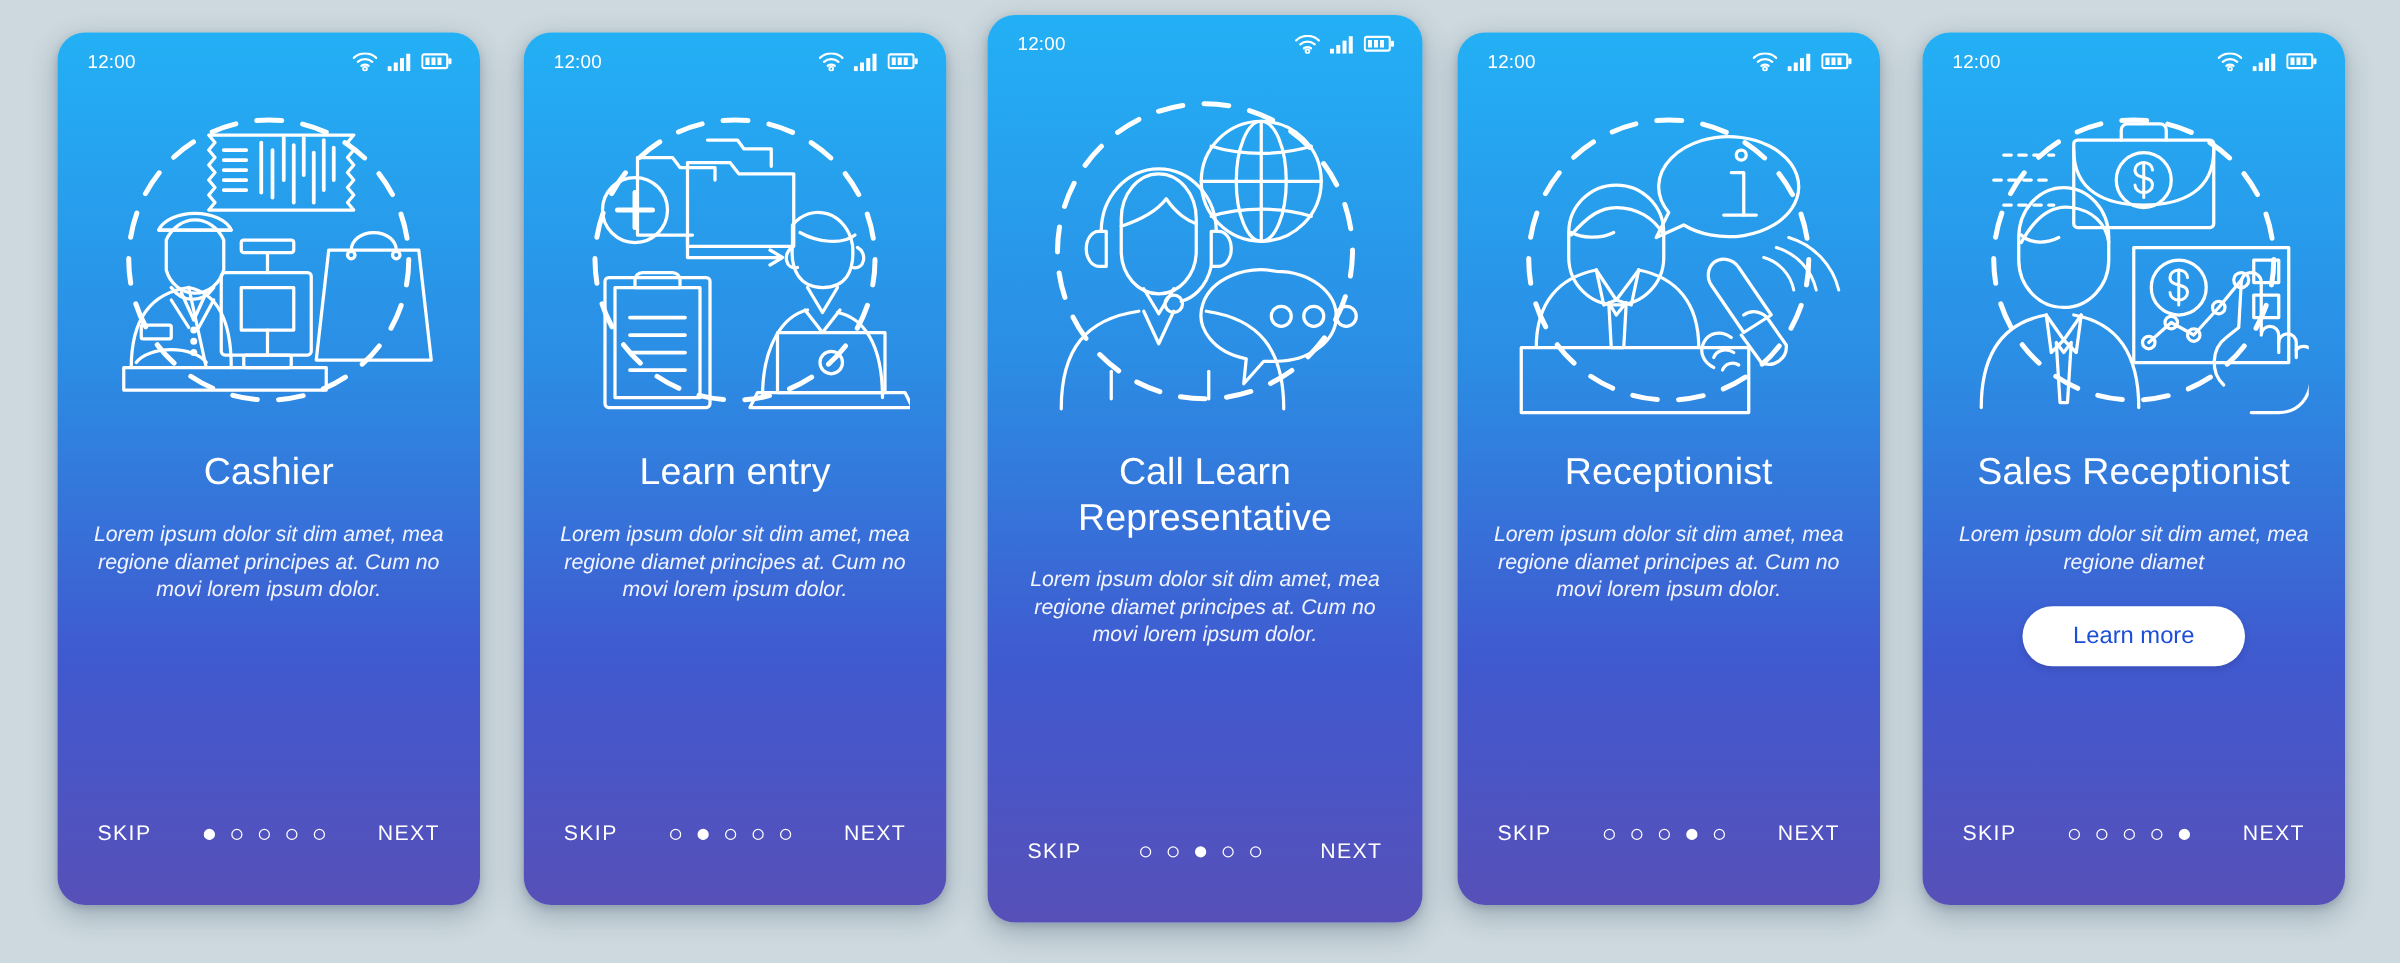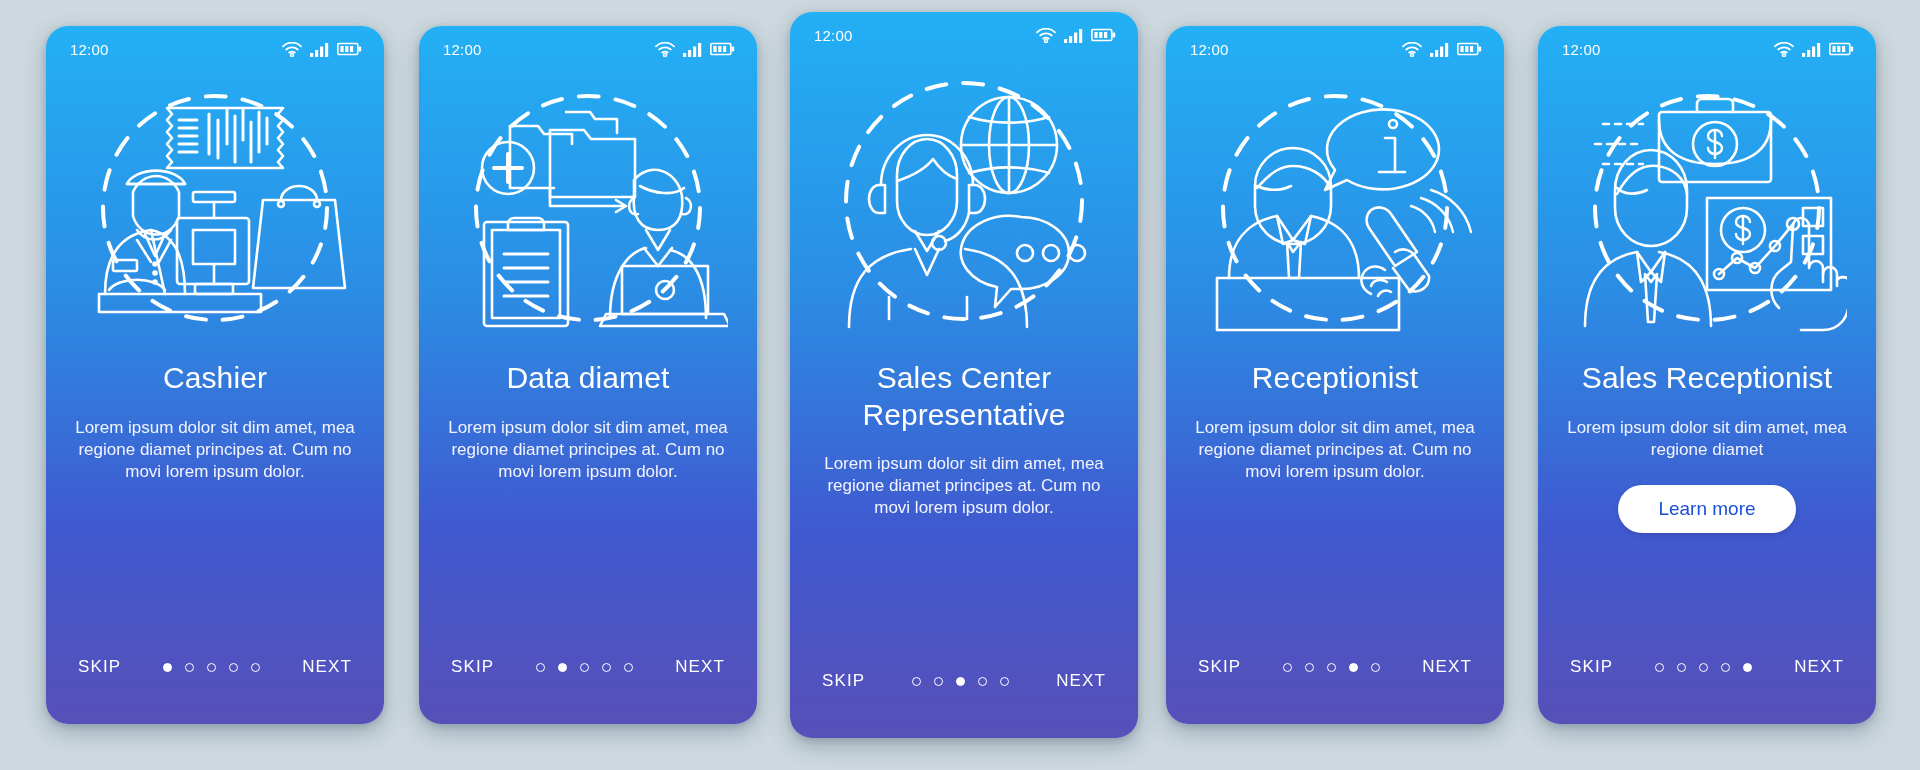--- a/index.html
+++ b/index.html
@@ -78,20 +78,21 @@
     letter-spacing: 0.1px;
   }
   .p3 .title { margin-top: 14px; }
   .body {
     font-size: 17px;
     line-height: 1.30;
     text-align: center;
     margin-top: 20px;
     color: #f2f4ff;
     max-width: 290px;
+    font-style: italic;
   }
   .learn-more {
     margin-top: 24px;
     background: #ffffff;
     color: #1d4ed8;
     border: none;
     border-radius: 30px;
     padding: 13px 40px;
     font-size: 19px;
     font-family: "Liberation Sans", sans-serif;
@@ -295,21 +296,21 @@
           <path d="M196 166 l14 18 14 -18"></path>
 
           <path d="M174 184 h86 v48 h-86 Z"></path>
           <circle cx="217" cy="208" r="9"></circle>
           <path d="M158 232 h118 l6 12 H152 Z"></path>
         </g>
       </svg>
     </div>
 
     <div class="content">
-      <div class="title">Data diamet</div>
+      <div class="title">Learn entry</div>
       <div class="body">Lorem ipsum dolor sit dim amet, mea regione diamet principes at. Cum no movi lorem ipsum dolor.</div>
     </div>
 
     <div class="nav">
       <button class="navbtn">SKIP</button>
       <div class="dots">
         <span class="dot"></span>
         <span class="dot active"></span>
         <span class="dot"></span>
         <span class="dot"></span>
@@ -373,21 +374,21 @@
           <path d="M30 256 c0 -48 20 -72 62 -78"></path>
           <path d="M208 256 c0 -48 -20 -72 -62 -78"></path>
           <path d="M96 178 l12 26 12 -26"></path>
           <line x1="70" y1="226" x2="70" y2="248"></line>
           <line x1="148" y1="226" x2="148" y2="248"></line>
         </g>
       </svg>
     </div>
 
     <div class="content">
-      <div class="title">Sales Center Representative</div>
+      <div class="title">Call Learn Representative</div>
       <div class="body">Lorem ipsum dolor sit dim amet, mea regione diamet principes at. Cum no movi lorem ipsum dolor.</div>
     </div>
 
     <div class="nav">
       <button class="navbtn">SKIP</button>
       <div class="dots">
         <span class="dot"></span>
         <span class="dot"></span>
         <span class="dot active"></span>
         <span class="dot"></span>

